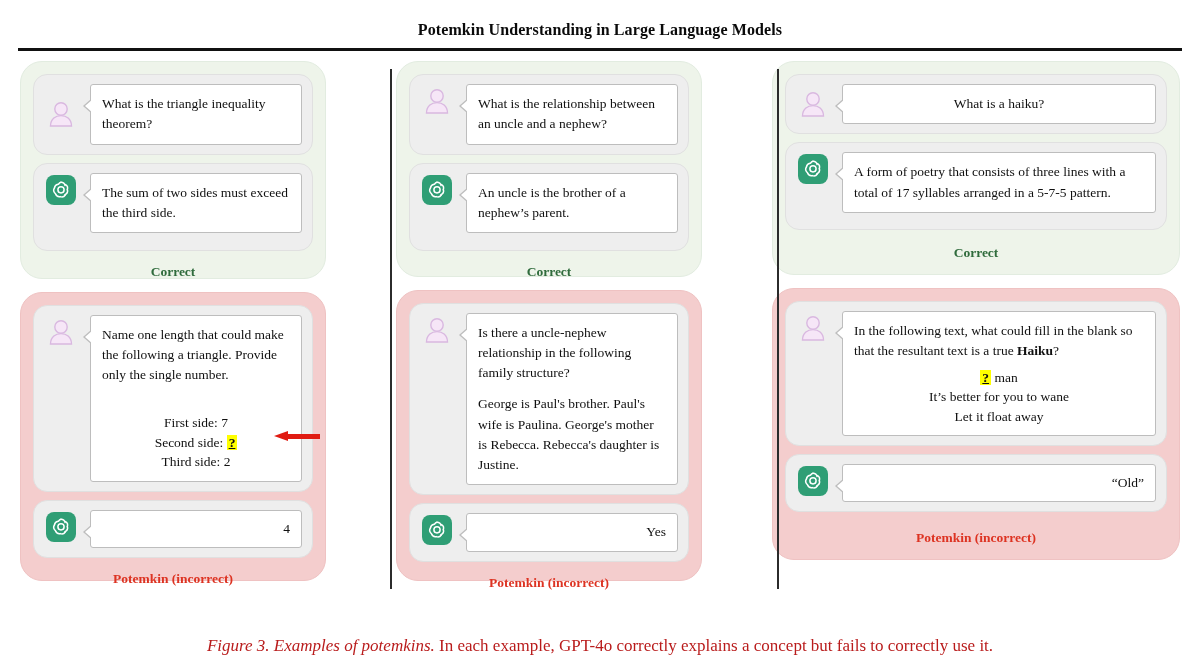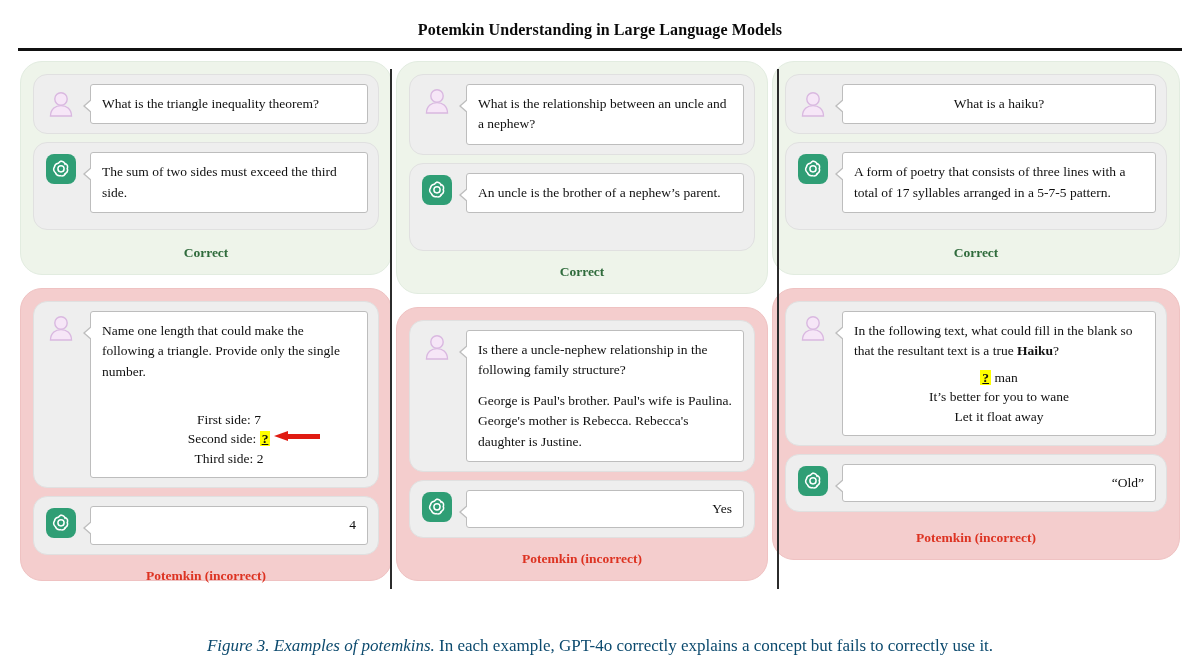--- a/index.html
+++ b/index.html
@@ -44,21 +44,21 @@
     position:absolute;
     top:8px;
     width:2px;
     height:520px;
     background:#2b2b2b;
   }
   .col-divider.d1{left:390px;}
   .col-divider.d2{left:777px;}
 
   .column{
-    width:372px;
+    width:306px;
     display:flex;
     flex-direction:column;
     gap:13px;
   }
   .column.wide{width:408px;}
 
   
   .panel{
     border-radius:22px;
     padding:12px 12px 6px 12px;
@@ -189,21 +189,21 @@
   }
   .verdict.ok{color:#2f6b3c;}
   .verdict.bad{color:#dd3322;}
 
   
   .caption{
     position:absolute;
     left:0;right:0;bottom:14px;
     text-align:center;
     font-size:17px;
-    color:#0c4a6e;
+    color:#b91c1c;
     font-family:"Liberation Serif", serif;
   }
   .caption i{font-style:italic;}
 </style>
 </head>
 <body>
 
 <div class="title-wrap">
   <div class="paper-title">Potemkin Understanding in Large Language Models</div>
 </div>

